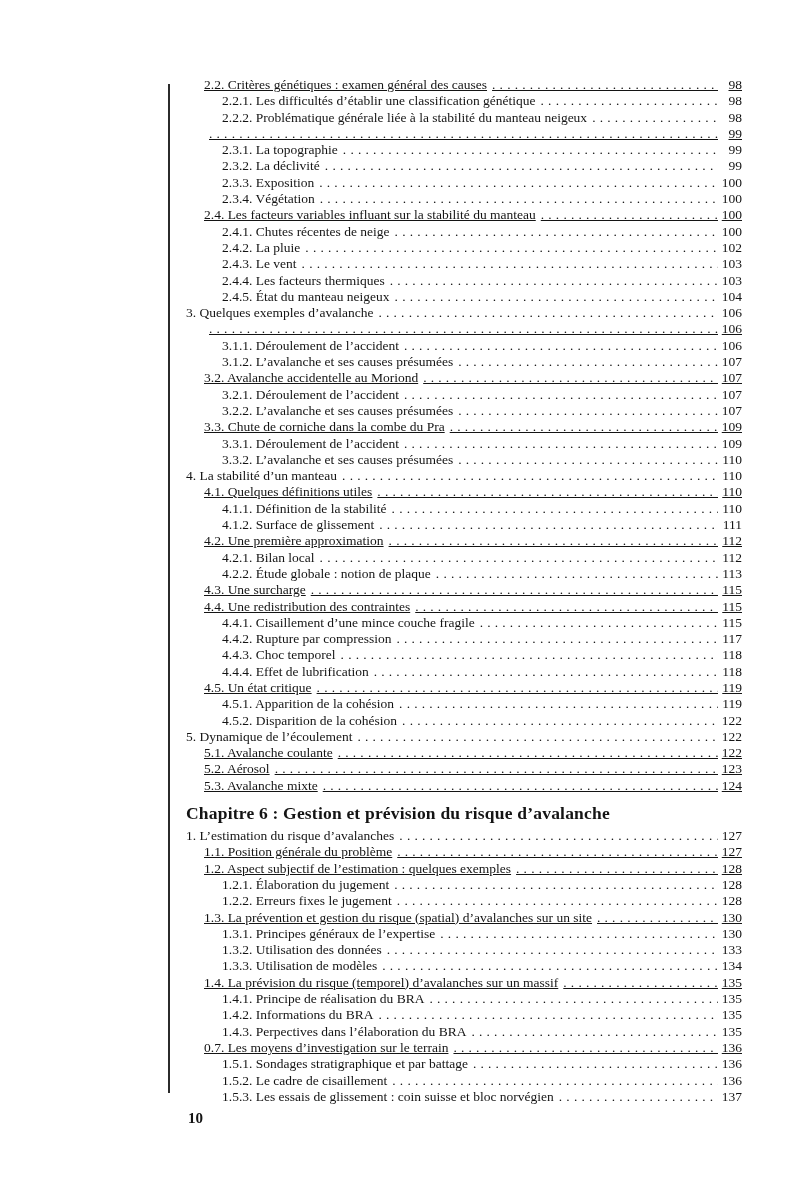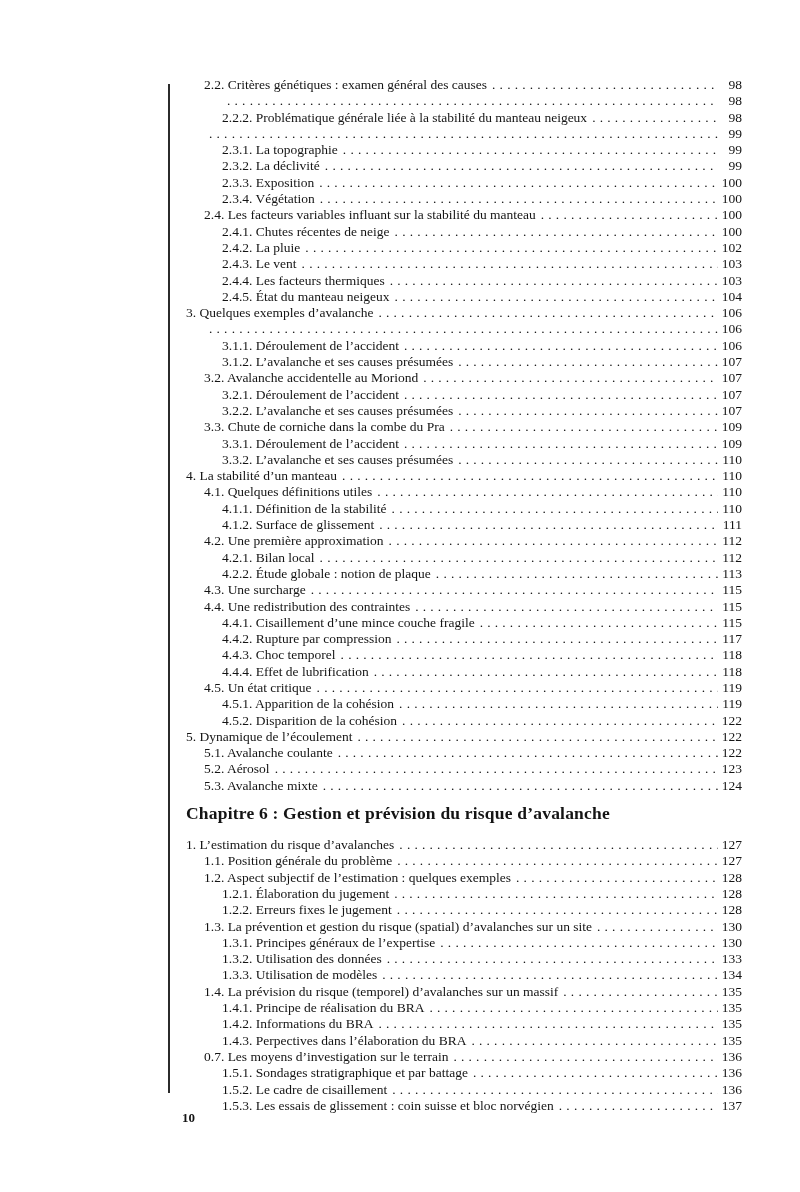--- a/index.html
+++ b/index.html
@@ -30,21 +30,21 @@
     width: 556px;
   }
   .toc-row {
     display: flex;
     align-items: baseline;
     font-size: 13.5px;
     line-height: 16.3px;
     white-space: nowrap;
   }
   .toc-row.level-1 { padding-left: 0; font-family: Liberation Serif, serif; }
-  .toc-row.level-2 { padding-left: 18px; }
+  .toc-row.level-2 { padding-left: 18px; text-decoration: underline; }
   .toc-row.level-3 { padding-left: 36px; }
   .lab {
     flex: 0 0 auto;
   }
   .dots {
     flex: 1 1 auto;
     overflow: hidden;
     letter-spacing: 0.4px;
     padding-left: 5px;
     margin-right: 2px;
@@ -52,44 +52,45 @@
   .pg {
     flex: 0 0 auto;
     min-width: 22px;
     text-align: right;
   }
   .chapter-heading {
     font-weight: bold;
     font-size: 17.5px;
     line-height: 22px;
     margin-top: 8px;
-    margin-bottom: 13px;
+    margin-bottom: 4px;
     letter-spacing: 0.2px;
   }
   .footer-page-number {
     position: absolute;
-    left: 182px;
+    left: 188px;
     top: 1108px;
     font-weight: bold;
-    font-size: 13px;
+    font-size: 15px;
     line-height: 20px;
   }
 </style>
 </head>
 <body>
 
 <div>
   <div class="margin-rule"></div>
   <div class="toc">
       <div class="toc-row level-2">
         <span class="lab">2.2. Critères génétiques : examen général des causes</span>
         <span class="dots">. . . . . . . . . . . . . . . . . . . . . . . . . . . . . . . . . . . . . . . . . . . . . . . . . . . . . . . . . . . . . . . . . . . . . . . . . . . . . . . . . . . . . . . . . . . . . . . . . . . . . . . . . . . . . . . . . . . . . . . . </span>
         <span class="pg">98</span>
       </div>
       <div class="toc-row level-3">
+        <span class="lab">2.2.1. Les difficultés d’établir une classification génétique</span>
         <span class="dots">. . . . . . . . . . . . . . . . . . . . . . . . . . . . . . . . . . . . . . . . . . . . . . . . . . . . . . . . . . . . . . . . . . . . . . . . . . . . . . . . . . . . . . . . . . . . . . . . . . . . . . . . . . . . . . . . . . . . . . . . </span>
         <span class="pg">98</span>
       </div>
       <div class="toc-row level-3">
         <span class="lab">2.2.2. Problématique générale liée à la stabilité du manteau neigeux</span>
         <span class="dots">. . . . . . . . . . . . . . . . . . . . . . . . . . . . . . . . . . . . . . . . . . . . . . . . . . . . . . . . . . . . . . . . . . . . . . . . . . . . . . . . . . . . . . . . . . . . . . . . . . . . . . . . . . . . . . . . . . . . . . . . </span>
         <span class="pg">98</span>
       </div>
       <div class="toc-row level-2">
         <span class="dots">. . . . . . . . . . . . . . . . . . . . . . . . . . . . . . . . . . . . . . . . . . . . . . . . . . . . . . . . . . . . . . . . . . . . . . . . . . . . . . . . . . . . . . . . . . . . . . . . . . . . . . . . . . . . . . . . . . . . . . . . </span>

